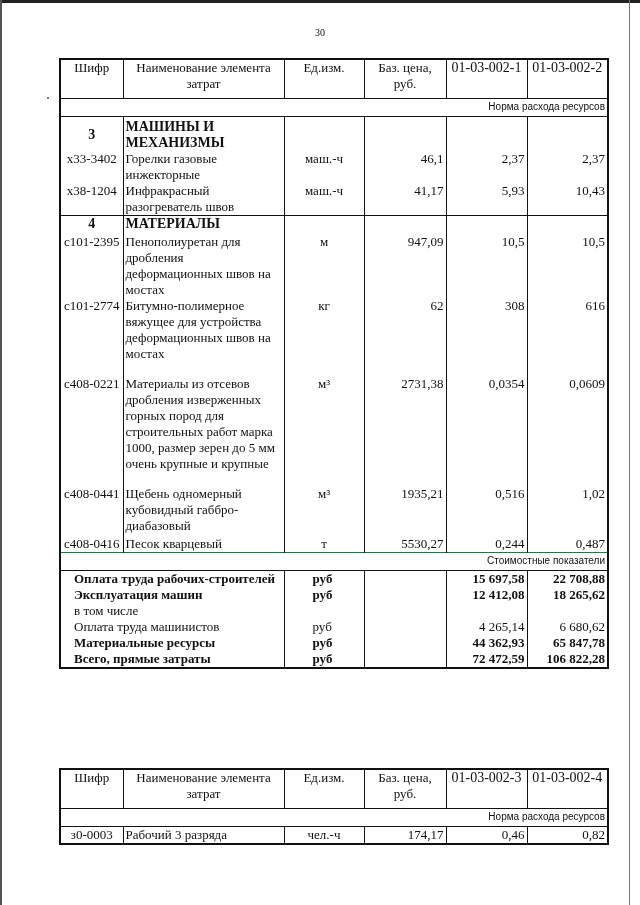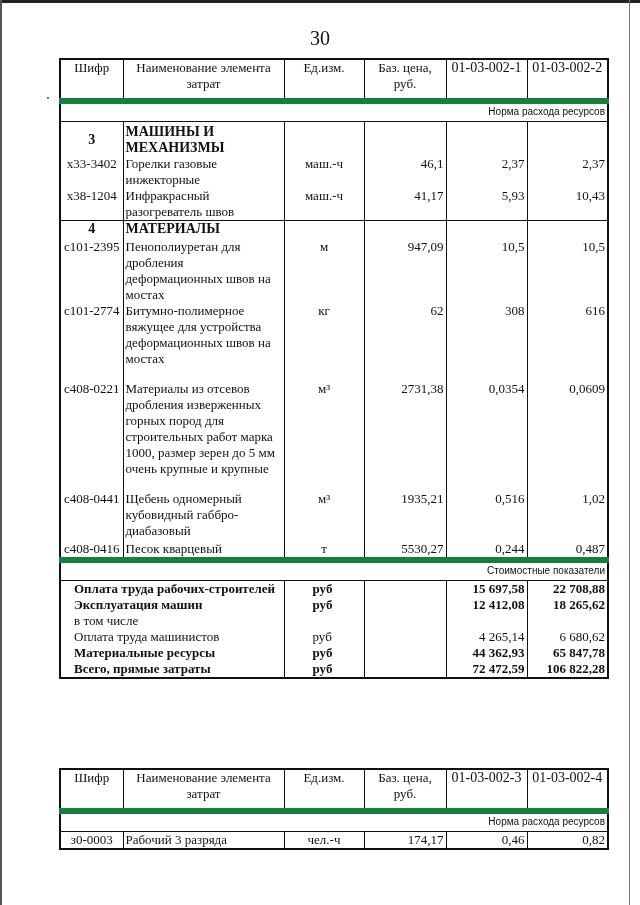--- a/index.html
+++ b/index.html
@@ -3,33 +3,33 @@
 <meta charset="utf-8">
 <style>
   html, body { margin: 0; padding: 0; }
   body {
     width: 640px; height: 905px; background: #ffffff; position: relative; overflow: hidden;
     font-family: "Liberation Serif", "DejaVu Serif", serif; color: #111;
   }
   .scan-top { position: absolute; left: 0; top: 0; width: 640px; height: 3px; background: #222; }
   .scan-left { position: absolute; left: 0; top: 0; width: 2px; height: 905px; background: #555; }
   .scan-right { position: absolute; right: 10px; top: 0; width: 1px; height: 905px; background: #777; }
-  .page-number { position: absolute; left: 0; width: 640px; top: 27px; text-align: center; font-size: 20px; }
+  .page-number { position: absolute; left: 0; width: 640px; top: 27px; text-align: center; font-size: 10px; }
   .dot { position: absolute; left: 47px; top: 97px; width: 2px; height: 2px; background: #777; }
 
   table.res { position: absolute; left: 59px; border-collapse: collapse; table-layout: fixed; font-size: 13px; }
   table.res td { padding: 0 2px; vertical-align: top; line-height: 16px; }
   col.c1 { width: 63px; } col.c2 { width: 161px; } col.c3 { width: 80px; }
   col.c4 { width: 82px; } col.c5 { width: 81px; } col.c6 { width: 81px; }
   .outer { border: 2px solid #111; }
   .bl { border-left: 1px solid #111; }
   .bb { border-bottom: 1px solid #111; }
   .hdr td { height: 38px; vertical-align: middle; text-align: center; border: 1px solid #111; line-height: 15px; }
   .hdr td.code { font-size: 14px; margin-left: 28px; }
-  .norm td { height: 17px; text-align: right; font-family: "Liberation Sans", "DejaVu Sans", sans-serif; font-size: 10px; border-top: 6px solid #15803d; border-bottom: 1px solid #111; vertical-align: middle; line-height: 14px; padding-right: 1px; }
+  .norm td { height: 17px; text-align: right; font-family: "Liberation Sans", "DejaVu Sans", sans-serif; font-size: 10px; border-top: 1px solid #15803d; border-bottom: 1px solid #111; vertical-align: middle; line-height: 14px; padding-right: 1px; }
   .c { text-align: center; } .r { text-align: right; } .b { font-weight: bold; }
   .secnum { font-weight: bold; text-align: center; font-size: 14px; }
   .sectitle { font-weight: bold; font-size: 14px; }
   .cost td { line-height: 18px; }
   .cost .name { padding-left: 13px; }
   .cost .unit { padding-left: 28px; }
 </style>
 </head>
 <body>
 

